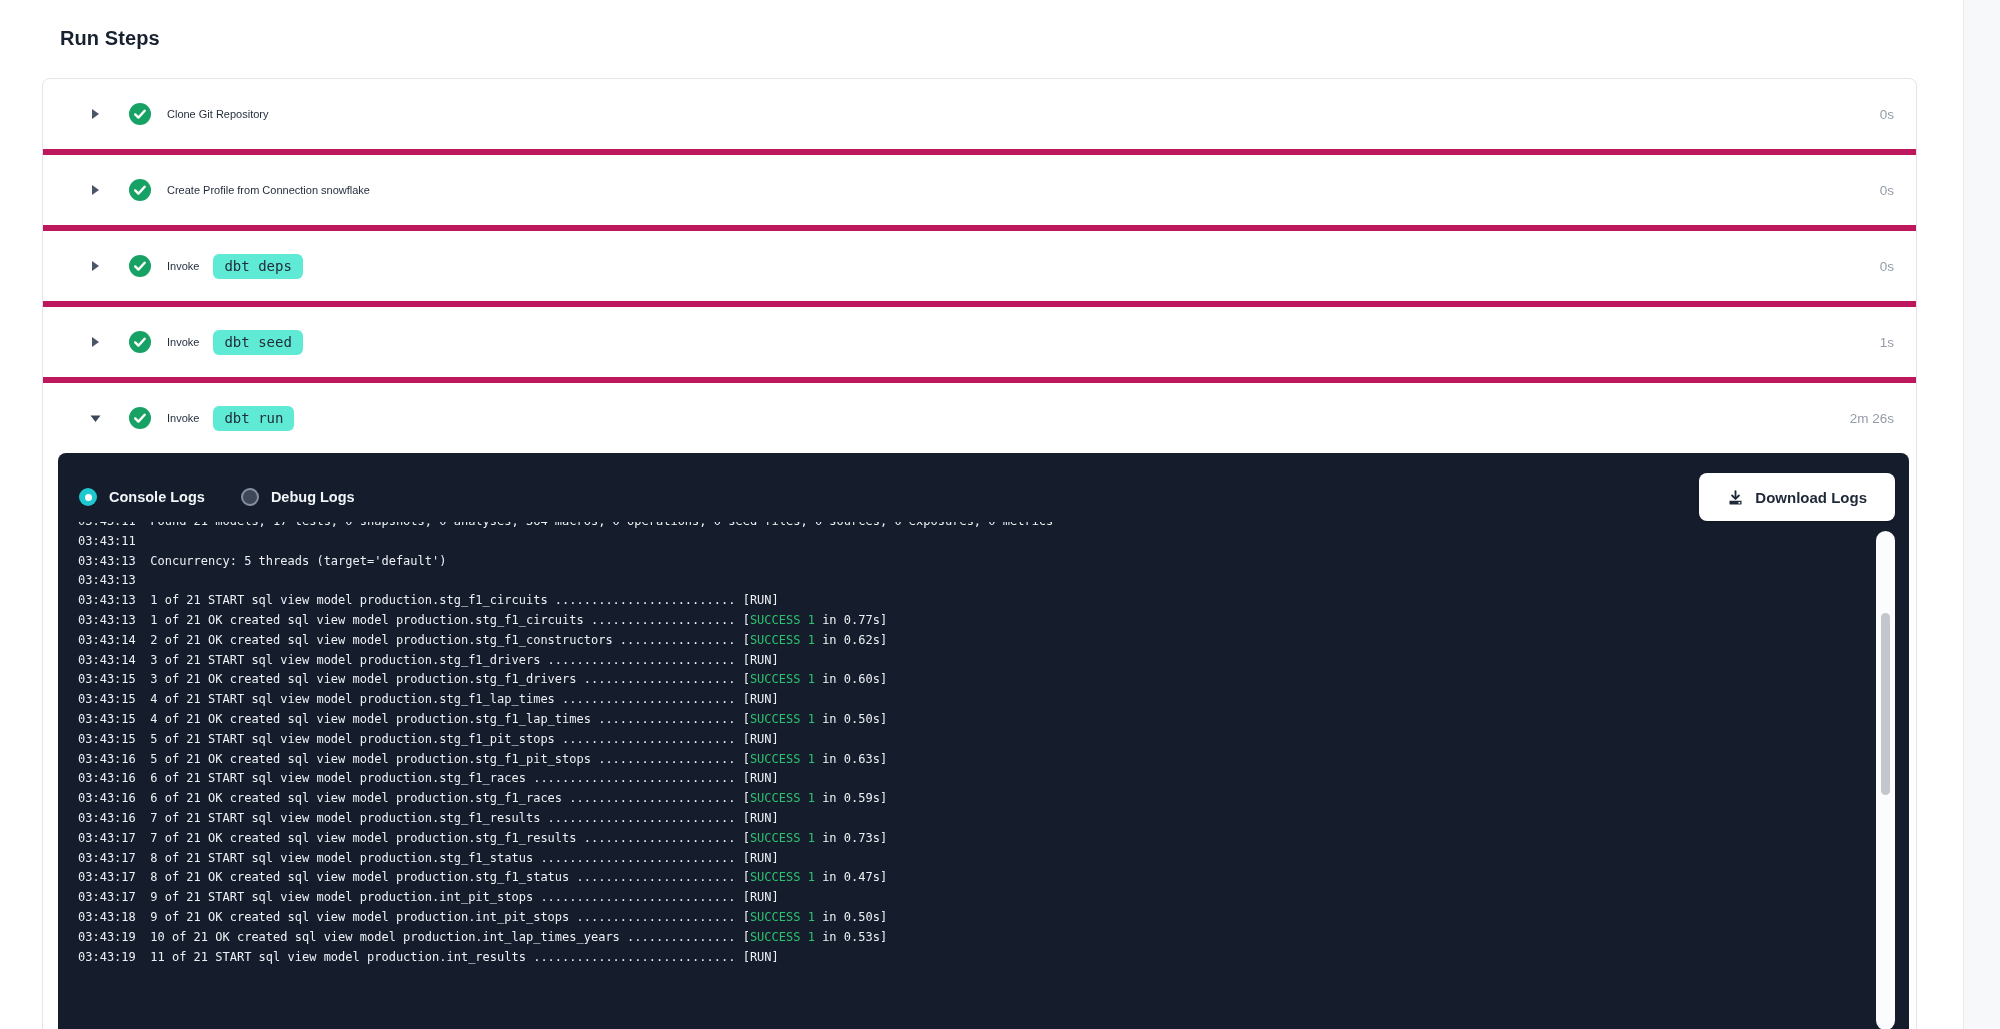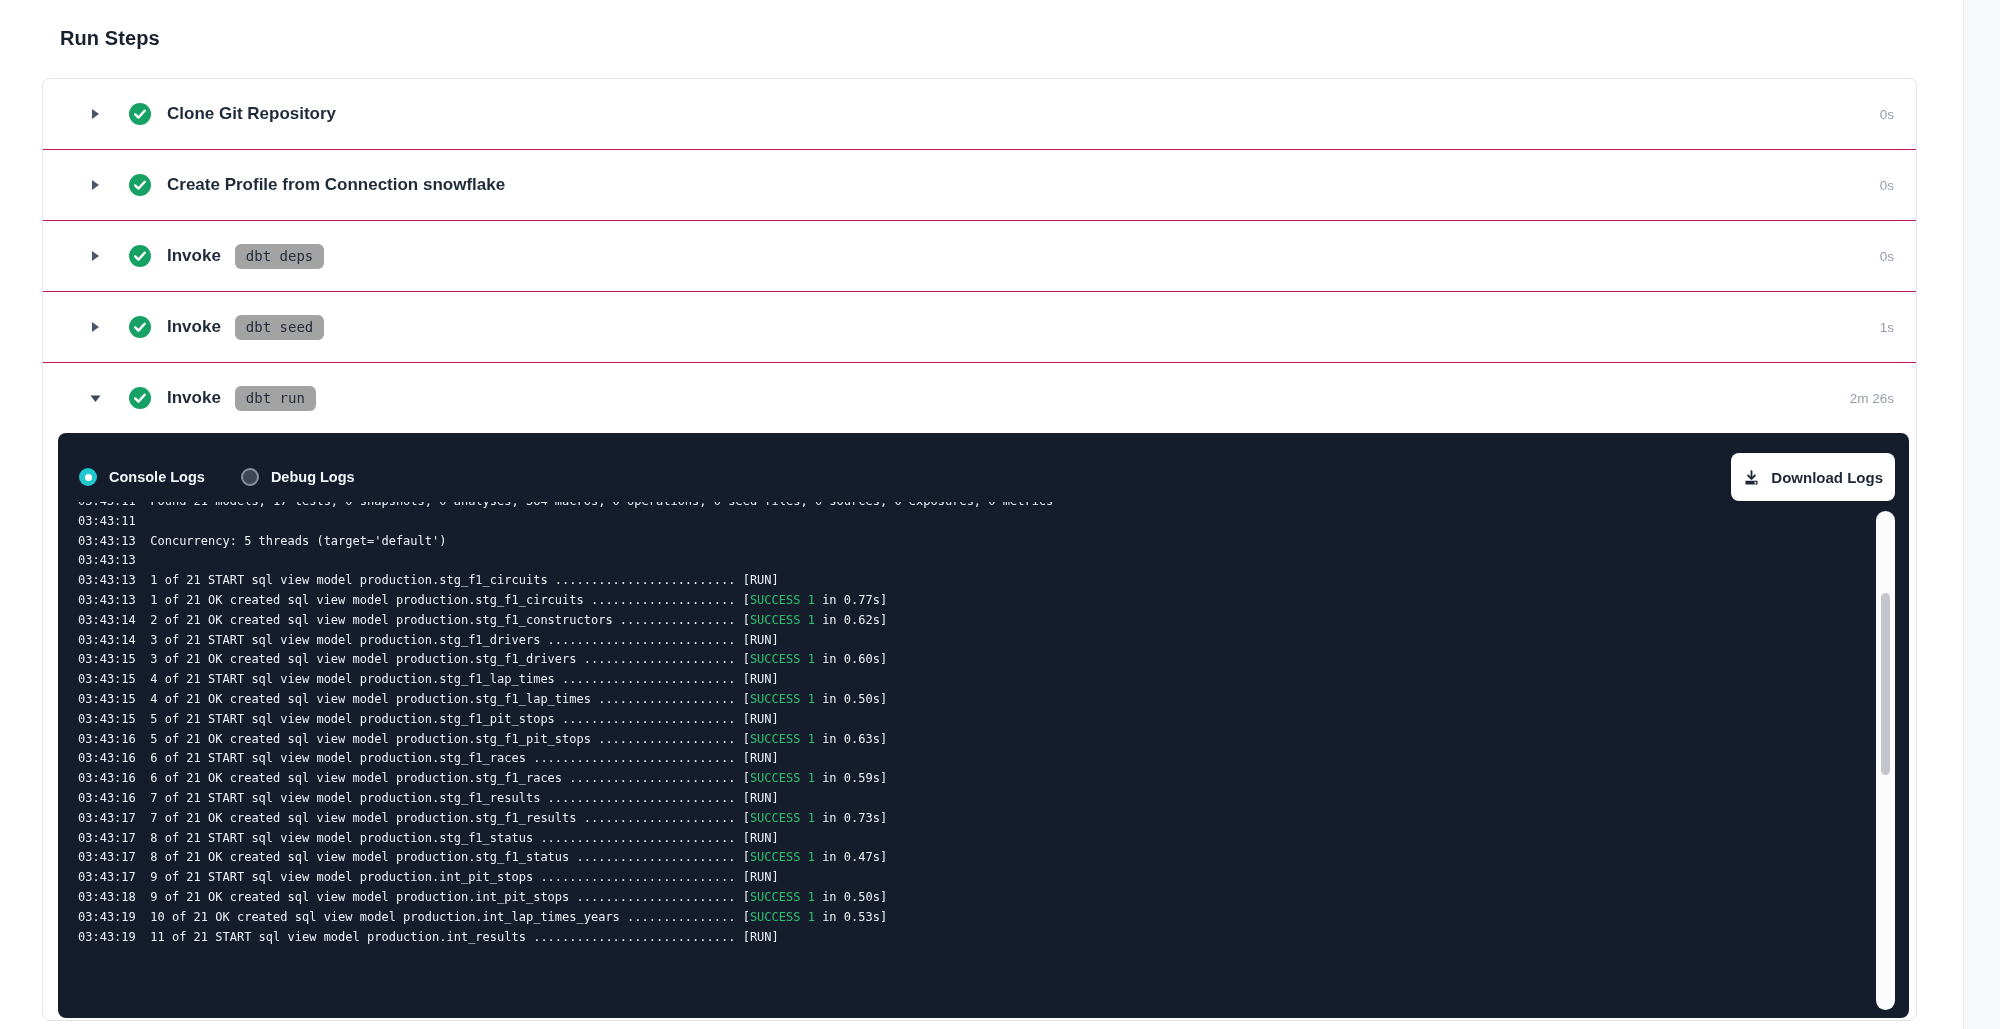--- a/index.html
+++ b/index.html
@@ -12,31 +12,31 @@
     background:#f7f8f9;border-left:1px solid #e9ebee;box-sizing:border-box;
   }
   .page-title{
     position:absolute;left:44px;top:11px;margin:16px;
     font-size:20px;font-weight:700;color:#18212f;letter-spacing:.1px;
   }
   .card{
     position:absolute;left:42px;top:78px;width:1875px;
     background:#fff;border:1px solid #e2e6ea;border-radius:8px;box-sizing:border-box;
   }
-  .step:not(:first-child){border-top:1px solid #be185d;}
+  .step:not(:first-child){border-top:6px solid #be185d;}
   .row{
     display:flex;align-items:center;height:70px;
     padding:0 22px 0 45px;box-sizing:border-box;cursor:pointer;
   }
   .caret-btn{width:14px;display:flex;align-items:center;justify-content:center;margin-right:27px;flex:0 0 auto;}
   .check{display:flex;align-items:center;margin-right:16px;flex:0 0 auto;}
-  .step-label{font-size:17px;font-weight:700;color:#1f2a3a;}
+  .step-label{font-size:11px;font-weight:400;color:#1f2a3a;}
   .chip{
     margin-left:14px;font-family:"DejaVu Sans Mono",monospace;font-size:14px;
-    color:#232d3b;background:#a3a3a3;border-radius:6px;padding:4px 11px 5px;white-space:pre;
+    color:#232d3b;background:#5eead4;border-radius:6px;padding:4px 11px 5px;white-space:pre;
   }
   .chip:empty{display:none;}
   .duration{margin-left:auto;font-size:13.5px;color:#949ca9;}
 
   .log-panel{
     position:relative;margin:0 7px 2px 15px;height:585px;
     background:#151c2c;border-radius:8px;
   }
   .radio-group{position:absolute;left:21px;top:20px;height:48px;display:flex;align-items:center;gap:36px;}
   .radio-opt{display:flex;align-items:center;gap:12px;cursor:pointer;}
@@ -44,21 +44,21 @@
   .radio-circle.on{background:#1fc7ce;position:relative;}
   .radio-circle.on::after{
     content:"";position:absolute;left:5.5px;top:5.5px;width:7px;height:7px;border-radius:50%;background:#ffffff;
   }
   .radio-circle.off{border:2px solid #87909f;background:#3d4757;}
   .radio-label{color:#f2f5f8;font-size:14.5px;font-weight:700;}
   .dl-btn{
     position:absolute;top:20px;right:14px;height:48px;
     display:flex;align-items:center;gap:11px;
     background:#ffffff;color:#1e2838;font-size:15px;font-weight:700;
-    border:none;border-radius:8px;padding:0 12px;font-family:inherit;cursor:pointer;
+    border:none;border-radius:8px;padding:0 28px;font-family:inherit;cursor:pointer;
     box-shadow:0 1px 2px rgba(0,0,0,.25);
   }
   .log-area{
     position:absolute;left:0;right:0;top:69px;bottom:0;
     overflow:hidden;padding-left:20px;box-sizing:border-box;border-radius:0 0 8px 8px;
   }
   .log-lines{margin-top:-10px;}
   .log-line{
     font-family:"DejaVu Sans Mono",monospace;font-size:12px;line-height:19.8px;
     color:#eef1f5;white-space:pre;

